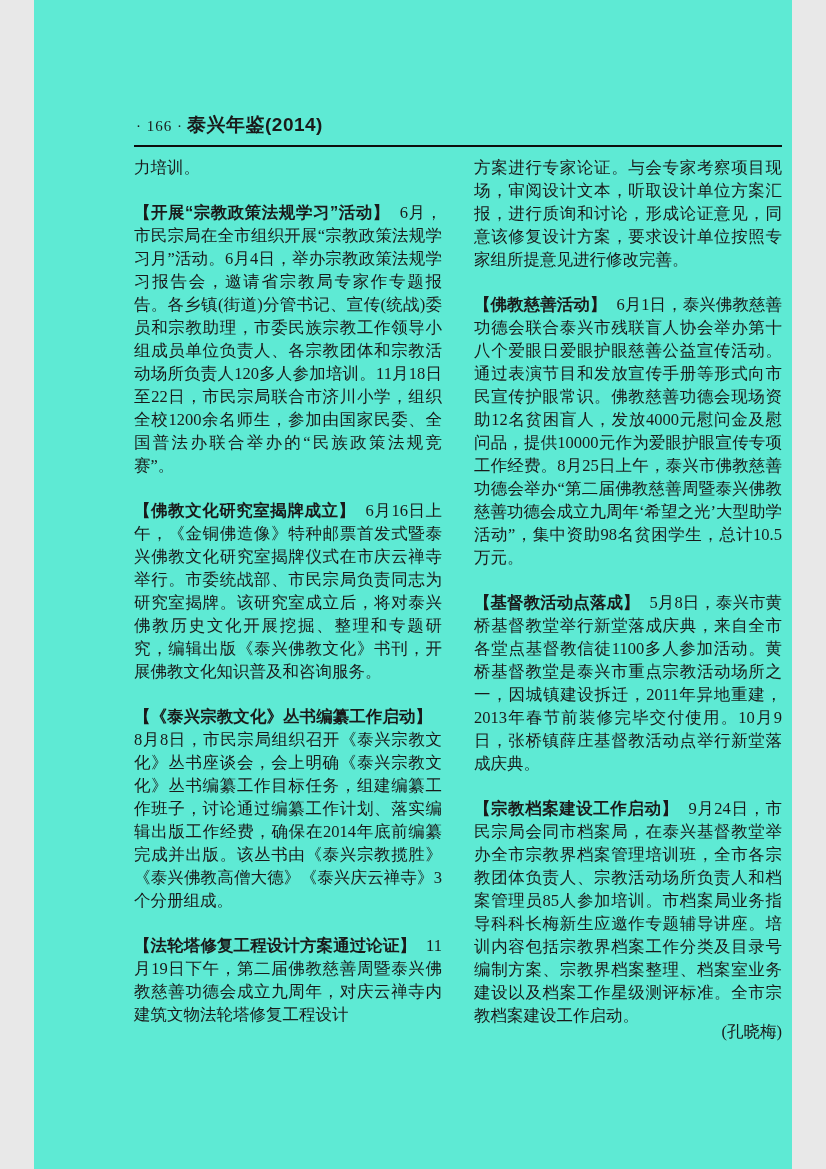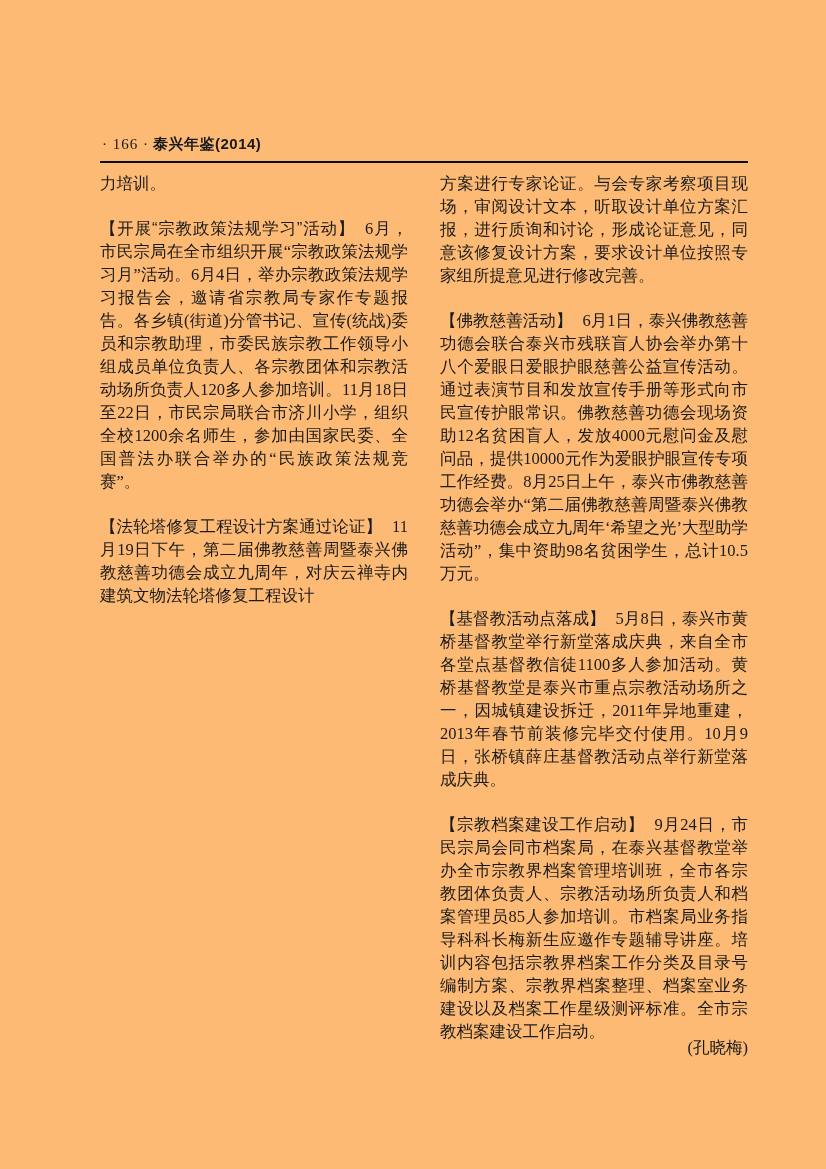--- a/index.html
+++ b/index.html
@@ -2,24 +2,24 @@
 <html lang="zh"><head>
 <meta charset="utf-8">
 <style>
   html, body {
     margin: 0;
     padding: 0;
     background: #e8e8e8;
   }
   .page {
     position: relative;
-    width: 826px;
+    width: 758px;
     height: 1169px;
     margin: 0 auto;
-    background: #fdba74;
+    background: #5eead4;
     color: #1a1a1a;
     font-family: "Liberation Serif", "DejaVu Serif", serif;
     overflow: hidden;
   }
   .content {
     position: absolute;
     left: 100px;
     top: 112px;
     width: 648px;
   }
@@ -30,23 +30,22 @@
     letter-spacing: 1px;
     padding-left: 2px;
   }
   .page-label {
     font-family: "Liberation Serif", "DejaVu Serif", serif;
     margin-right: 4px;
   }
   .book-title {
     font-family: "Liberation Sans", "DejaVu Sans", sans-serif;
     font-weight: 700;
-    font-size: 15px;
+    font-size: 19px;
     letter-spacing: 0.5px;
-    margin-top: 23px;
   }
   .header-rule {
     height: 0;
     border-top: 2.5px solid #0d0d0d;
     margin-top: 7px;
   }
   .columns {
     display: flex;
     gap: 32px;
     margin-top: 9px;
@@ -56,21 +55,21 @@
   }
   p.entry {
     font-size: 16.5px;
     line-height: 23px;
     text-align: justify;
     margin: 0 0 22px 0;
   }
   p.entry:last-child { margin-bottom: 0; }
   b.entry-title {
     font-family: "Liberation Sans", "DejaVu Sans", sans-serif;
-    font-weight: 400;
+    font-weight: 700;
     margin-right: 10px;
   }
   .entry-body { }
   .byline {
     float: right;
     margin-top: 16px;
   }
 </style>
 </head>
 <body>
@@ -82,20 +81,22 @@
       <span class="page-label">· 166 ·</span>
       <span class="book-title">泰兴年鉴(2014)</span>
     </div>
 
     <div class="header-rule"></div>
 
     <div class="columns">
       <div class="col">
           <p class="entry"><span class="entry-body">力培训。</span></p>
           <p class="entry"><b class="entry-title">【开展“宗教政策法规学习”活动】</b><span class="entry-body">6月，市民宗局在全市组织开展“宗教政策法规学习月”活动。6月4日，举办宗教政策法规学习报告会，邀请省宗教局专家作专题报告。各乡镇(街道)分管书记、宣传(统战)委员和宗教助理，市委民族宗教工作领导小组成员单位负责人、各宗教团体和宗教活动场所负责人120多人参加培训。11月18日至22日，市民宗局联合市济川小学，组织全校1200余名师生，参加由国家民委、全国普法办联合举办的“民族政策法规竞赛”。</span></p>
+          <p class="entry"><b class="entry-title">【佛教文化研究室揭牌成立】</b><span class="entry-body">6月16日上午，《金铜佛造像》特种邮票首发式暨泰兴佛教文化研究室揭牌仪式在市庆云禅寺举行。市委统战部、市民宗局负责同志为研究室揭牌。该研究室成立后，将对泰兴佛教历史文化开展挖掘、整理和专题研究，编辑出版《泰兴佛教文化》书刊，开展佛教文化知识普及和咨询服务。</span></p>
+          <p class="entry"><b class="entry-title">【《泰兴宗教文化》丛书编纂工作启动】</b><span class="entry-body">8月8日，市民宗局组织召开《泰兴宗教文化》丛书座谈会，会上明确《泰兴宗教文化》丛书编纂工作目标任务，组建编纂工作班子，讨论通过编纂工作计划、落实编辑出版工作经费，确保在2014年底前编纂完成并出版。该丛书由《泰兴宗教揽胜》《泰兴佛教高僧大德》《泰兴庆云禅寺》3个分册组成。</span></p>
           <p class="entry"><b class="entry-title">【法轮塔修复工程设计方案通过论证】</b><span class="entry-body">11月19日下午，第二届佛教慈善周暨泰兴佛教慈善功德会成立九周年，对庆云禅寺内建筑文物法轮塔修复工程设计</span></p>
         </div>
       <div class="col">
           <p class="entry"><span class="entry-body">方案进行专家论证。与会专家考察项目现场，审阅设计文本，听取设计单位方案汇报，进行质询和讨论，形成论证意见，同意该修复设计方案，要求设计单位按照专家组所提意见进行修改完善。</span></p>
           <p class="entry"><b class="entry-title">【佛教慈善活动】</b><span class="entry-body">6月1日，泰兴佛教慈善功德会联合泰兴市残联盲人协会举办第十八个爱眼日爱眼护眼慈善公益宣传活动。通过表演节目和发放宣传手册等形式向市民宣传护眼常识。佛教慈善功德会现场资助12名贫困盲人，发放4000元慰问金及慰问品，提供10000元作为爱眼护眼宣传专项工作经费。8月25日上午，泰兴市佛教慈善功德会举办“第二届佛教慈善周暨泰兴佛教慈善功德会成立九周年‘希望之光’大型助学活动”，集中资助98名贫困学生，总计10.5万元。</span></p>
           <p class="entry"><b class="entry-title">【基督教活动点落成】</b><span class="entry-body">5月8日，泰兴市黄桥基督教堂举行新堂落成庆典，来自全市各堂点基督教信徒1100多人参加活动。黄桥基督教堂是泰兴市重点宗教活动场所之一，因城镇建设拆迁，2011年异地重建，2013年春节前装修完毕交付使用。10月9日，张桥镇薛庄基督教活动点举行新堂落成庆典。</span></p>
           <p class="entry"><b class="entry-title">【宗教档案建设工作启动】</b><span class="entry-body">9月24日，市民宗局会同市档案局，在泰兴基督教堂举办全市宗教界档案管理培训班，全市各宗教团体负责人、宗教活动场所负责人和档案管理员85人参加培训。市档案局业务指导科科长梅新生应邀作专题辅导讲座。培训内容包括宗教界档案工作分类及目录号编制方案、宗教界档案整理、档案室业务建设以及档案工作星级测评标准。全市宗教档案建设工作启动。</span><span class="byline">(孔晓梅)</span></p>
         </div>
     </div>
 

